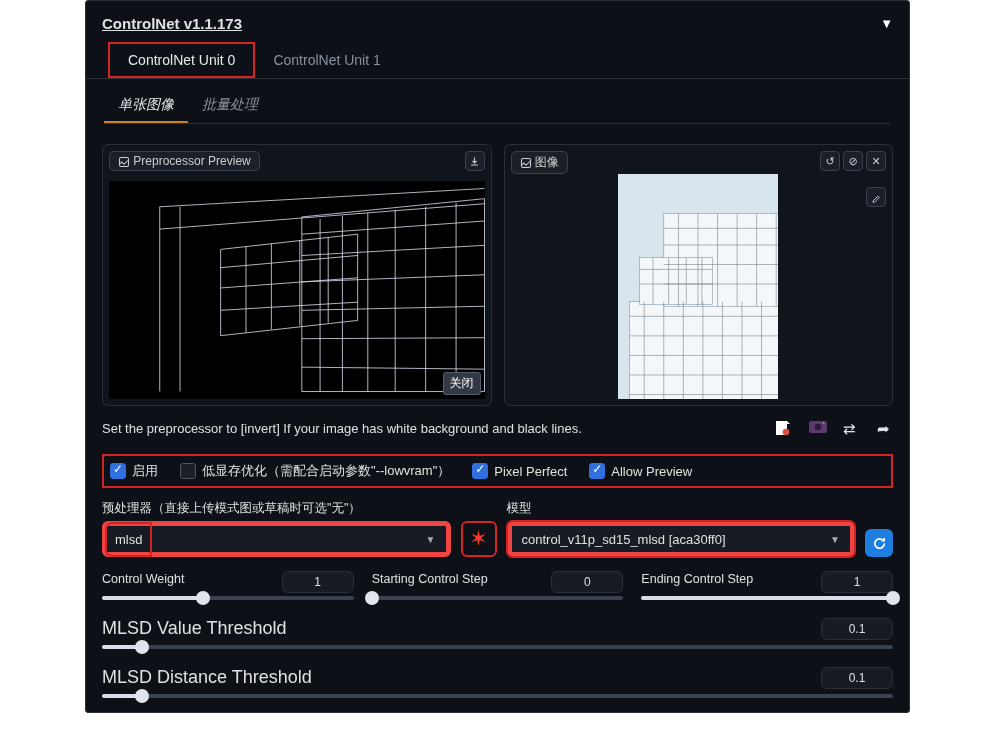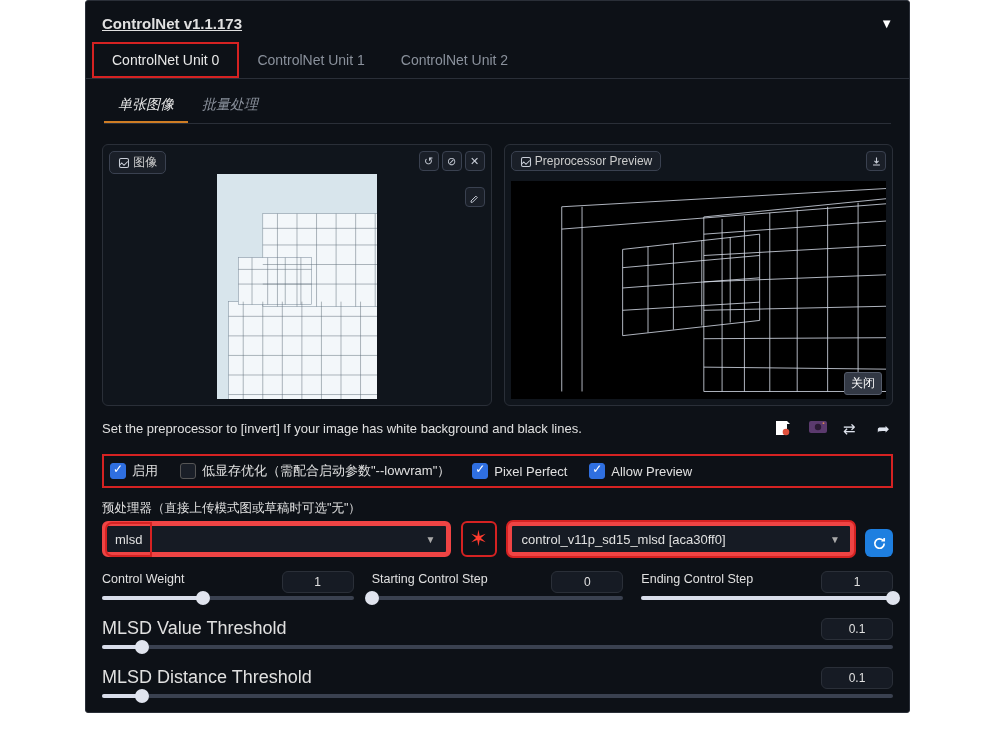--- a/index.html
+++ b/index.html
@@ -1,21 +1,21 @@
 <!DOCTYPE html>
 <html><head>
 <meta charset="utf-8">
 <style>
 * { box-sizing: border-box; margin: 0; padding: 0; }
 body { background: #fff; font-family: Arial, "Microsoft YaHei", sans-serif; font-size: 13px; color: #e0e0e0; }
 .panel { width: 825px; margin: 0 0 0 85px; background: #0d1117; border: 1px solid #2a2f38; border-radius: 3px; padding: 14px 16px; }
 .hdr { display: flex; justify-content: space-between; align-items: center; margin-bottom: 10px; }
 .hdr-title { font-weight: bold; font-size: 15px; text-decoration: underline; }
 .collapse-arrow { color: #fff; font-size: 13px; }
-.unit-tabs { display: flex; align-items: center; border-bottom: 1px solid #2a2f38; margin: 0 -16px 0 -16px; padding: 0 6px; }
+.unit-tabs { display: flex; align-items: center; border-bottom: 1px solid #2a2f38; margin: 0 -16px 0 -16px; padding: 0 22px; }
 .tab { padding: 8px 18px; color: #8a919c; cursor: pointer; font-size: 14px; }
 .tab.active { color: #e8e8e8; border: 2px solid #d52222; border-bottom: 2px solid #d52222; }
 .sub-tabs { display: flex; margin: 10px 2px 20px; border-bottom: 1px solid #2a2f38; font-style: italic; }
 .stab { padding: 7px 14px; font-size: 14px; color: #8a919c; }
 .stab.active { color: #e8e8e8; border-bottom: 2px solid #cf7d24; }
 .img-row { display: flex; gap: 12px; }
 .img-box { flex: 1; border: 1px solid #2a2f38; border-radius: 6px; padding: 6px; position: relative; min-height: 240px; background: #10151c; }
 .img-label { display: inline-block; border: 1px solid #3a4150; border-radius: 5px; padding: 2px 8px; font-size: 12px; color: #ccc; background: #1a1f28; }
 .img-label svg, .iconbtn svg { vertical-align: middle; }
 .iconrow { position: absolute; top: 6px; right: 6px; display: flex; gap: 3px; }
@@ -60,29 +60,75 @@
 <div class="panel">
 
   <div class="hdr">
     <div class="hdr-title">ControlNet v1.1.173</div>
     <div class="collapse-arrow">▼</div>
   </div>
 
   <div class="unit-tabs">
     <div class="tab active">ControlNet Unit 0</div>
     <div class="tab">ControlNet Unit 1</div>
-    <div class="tab">ControlNet Unit 2</div>
   </div>
 
   <div class="sub-tabs">
     <div class="stab active">单张图像</div>
     <div class="stab">批量处理</div>
   </div>
 
   <div class="img-row">
+
+    <div class="img-box">
+      <span class="img-label">
+        <svg width="12" height="12" viewBox="0 0 16 16" fill="none" stroke="#c9ced8" stroke-width="1.4">
+            <rect x="2" y="2" width="12" height="12" rx="2"></rect>
+            <path d="M2 11l3-3 3 3 5-5"></path>
+          </svg>
+        <span>Preprocessor Preview</span>
+      </span>
+      <div class="iconrow">
+        <div class="iconbtn">
+          <svg width="11" height="11" viewBox="0 0 16 16" fill="none" stroke="#c9ced8" stroke-width="1.6">
+              <path d="M8 2v8M5 7l3 3 3-3M3 13h10"></path>
+            </svg>
+        </div>
+      </div>
+      <div class="preview-canvas">
+        <svg viewBox="0 0 370 200" width="100%" height="100%">
+          <rect width="370" height="200" fill="#000"></rect>
+          <g stroke="#d8ddea" stroke-width="0.8" fill="none">
+            <path d="M50 18 L370 0 M50 18 L50 200 M50 40 L370 15 M70 18 L70 200"></path>
+            <path d="M190 28 L370 10 L370 200 L190 200 Z"></path>
+            <line x1="190" y1="45" x2="370" y2="32"></line>
+              <line x1="190" y1="66" x2="370" y2="56"></line>
+            <line x1="190" y1="92" x2="370" y2="85"></line>
+              <line x1="190" y1="120" x2="370" y2="116"></line>
+            <line x1="190" y1="148" x2="370" y2="147"></line>
+              <line x1="190" y1="176" x2="370" y2="178"></line>
+            <line x1="208" y1="30" x2="208" y2="200"></line>
+              <line x1="230" y1="27" x2="230" y2="200"></line>
+            <line x1="255" y1="24" x2="255" y2="200"></line>
+              <line x1="282" y1="21" x2="282" y2="200"></line>
+            <line x1="312" y1="18" x2="312" y2="200"></line>
+              <line x1="342" y1="14" x2="342" y2="200"></line>
+            <path d="M110 60 L245 45 L245 130 L110 145 Z"></path>
+            <line x1="110" y1="78" x2="245" y2="66"></line>
+              <line x1="110" y1="98" x2="245" y2="88"></line>
+            <line x1="110" y1="120" x2="245" y2="112"></line>
+            <line x1="135" y1="57" x2="135" y2="142"></line>
+              <line x1="160" y1="54" x2="160" y2="139"></line>
+            <line x1="188" y1="51" x2="188" y2="135"></line>
+              <line x1="216" y1="48" x2="216" y2="132"></line>
+          </g>
+        </svg>
+        <div class="close-btn">关闭</div>
+      </div>
+    </div>
 
     <div class="img-box">
       <span class="img-label">
         <svg width="12" height="12" viewBox="0 0 16 16" fill="none" stroke="#c9ced8" stroke-width="1.4">
             <rect x="2" y="2" width="12" height="12" rx="2"></rect>
             <path d="M2 11l3-3 3 3 5-5"></path>
           </svg>
         <span>图像</span>
       </span>
       <div class="iconrow">
@@ -130,67 +176,20 @@
             <line x1="30" y1="117" x2="105" y2="117"></line>
               <line x1="30" y1="132" x2="105" y2="132"></line>
             <line x1="44" y1="105" x2="44" y2="153"></line>
               <line x1="60" y1="105" x2="60" y2="153"></line>
             <line x1="78" y1="105" x2="78" y2="153"></line>
               <line x1="94" y1="105" x2="94" y2="153"></line>
           </g>
         </svg>
       </div>
     </div>
-
-    <div class="img-box">
-      <span class="img-label">
-        <svg width="12" height="12" viewBox="0 0 16 16" fill="none" stroke="#c9ced8" stroke-width="1.4">
-            <rect x="2" y="2" width="12" height="12" rx="2"></rect>
-            <path d="M2 11l3-3 3 3 5-5"></path>
-          </svg>
-        <span>Preprocessor Preview</span>
-      </span>
-      <div class="iconrow">
-        <div class="iconbtn">
-          <svg width="11" height="11" viewBox="0 0 16 16" fill="none" stroke="#c9ced8" stroke-width="1.6">
-              <path d="M8 2v8M5 7l3 3 3-3M3 13h10"></path>
-            </svg>
-        </div>
-      </div>
-      <div class="preview-canvas">
-        <svg viewBox="0 0 370 200" width="100%" height="100%">
-          <rect width="370" height="200" fill="#000"></rect>
-          <g stroke="#d8ddea" stroke-width="0.8" fill="none">
-            <path d="M50 18 L370 0 M50 18 L50 200 M50 40 L370 15 M70 18 L70 200"></path>
-            <path d="M190 28 L370 10 L370 200 L190 200 Z"></path>
-            <line x1="190" y1="45" x2="370" y2="32"></line>
-              <line x1="190" y1="66" x2="370" y2="56"></line>
-            <line x1="190" y1="92" x2="370" y2="85"></line>
-              <line x1="190" y1="120" x2="370" y2="116"></line>
-            <line x1="190" y1="148" x2="370" y2="147"></line>
-              <line x1="190" y1="176" x2="370" y2="178"></line>
-            <line x1="208" y1="30" x2="208" y2="200"></line>
-              <line x1="230" y1="27" x2="230" y2="200"></line>
-            <line x1="255" y1="24" x2="255" y2="200"></line>
-              <line x1="282" y1="21" x2="282" y2="200"></line>
-            <line x1="312" y1="18" x2="312" y2="200"></line>
-              <line x1="342" y1="14" x2="342" y2="200"></line>
-            <path d="M110 60 L245 45 L245 130 L110 145 Z"></path>
-            <line x1="110" y1="78" x2="245" y2="66"></line>
-              <line x1="110" y1="98" x2="245" y2="88"></line>
-            <line x1="110" y1="120" x2="245" y2="112"></line>
-            <line x1="135" y1="57" x2="135" y2="142"></line>
-              <line x1="160" y1="54" x2="160" y2="139"></line>
-            <line x1="188" y1="51" x2="188" y2="135"></line>
-              <line x1="216" y1="48" x2="216" y2="132"></line>
-          </g>
-        </svg>
-        <div class="close-btn">关闭</div>
-      </div>
-    </div>
   </div>
 
   <div class="hint">
     <span>Set the preprocessor to [invert] If your image has white background and black lines.</span>
     <div class="hint-actions">
       <span class="act">
         <svg width="16" height="16" viewBox="0 0 16 16">
             <rect x="1" y="1" width="11" height="14" fill="#fff"></rect>
             <path d="M12 1l3 3-3 0z" fill="#fff"></path>
             <circle cx="11" cy="12" r="3.3" fill="#e0503c"></circle>
@@ -231,20 +230,21 @@
     <div class="col">
       <span class="col-label">预处理器（直接上传模式图或草稿时可选"无"）</span>
       <div class="dd partial-hl">
         <span class="dd-partial"><span class="dd-text">mlsd</span></span>
         <span style="flex:1"></span>
         <span class="dd-arrow">▼</span>
       </div>
     </div>
     <div class="burst-btn">✶</div>
     <div class="col">
+      <span class="col-label">模型</span>
       <div class="dd select-hl">
         <span class="dd-text">control_v11p_sd15_mlsd [aca30ff0]</span>
         <span class="dd-arrow">▼</span>
       </div>
     </div>
     <div class="refresh-btn">
       <svg width="15" height="15" viewBox="0 0 16 16" fill="none" stroke="#fff" stroke-width="1.8">
           <path d="M13 8a5 5 0 1 1-1.5-3.5M13 2v3h-3"></path>
         </svg>
     </div>

